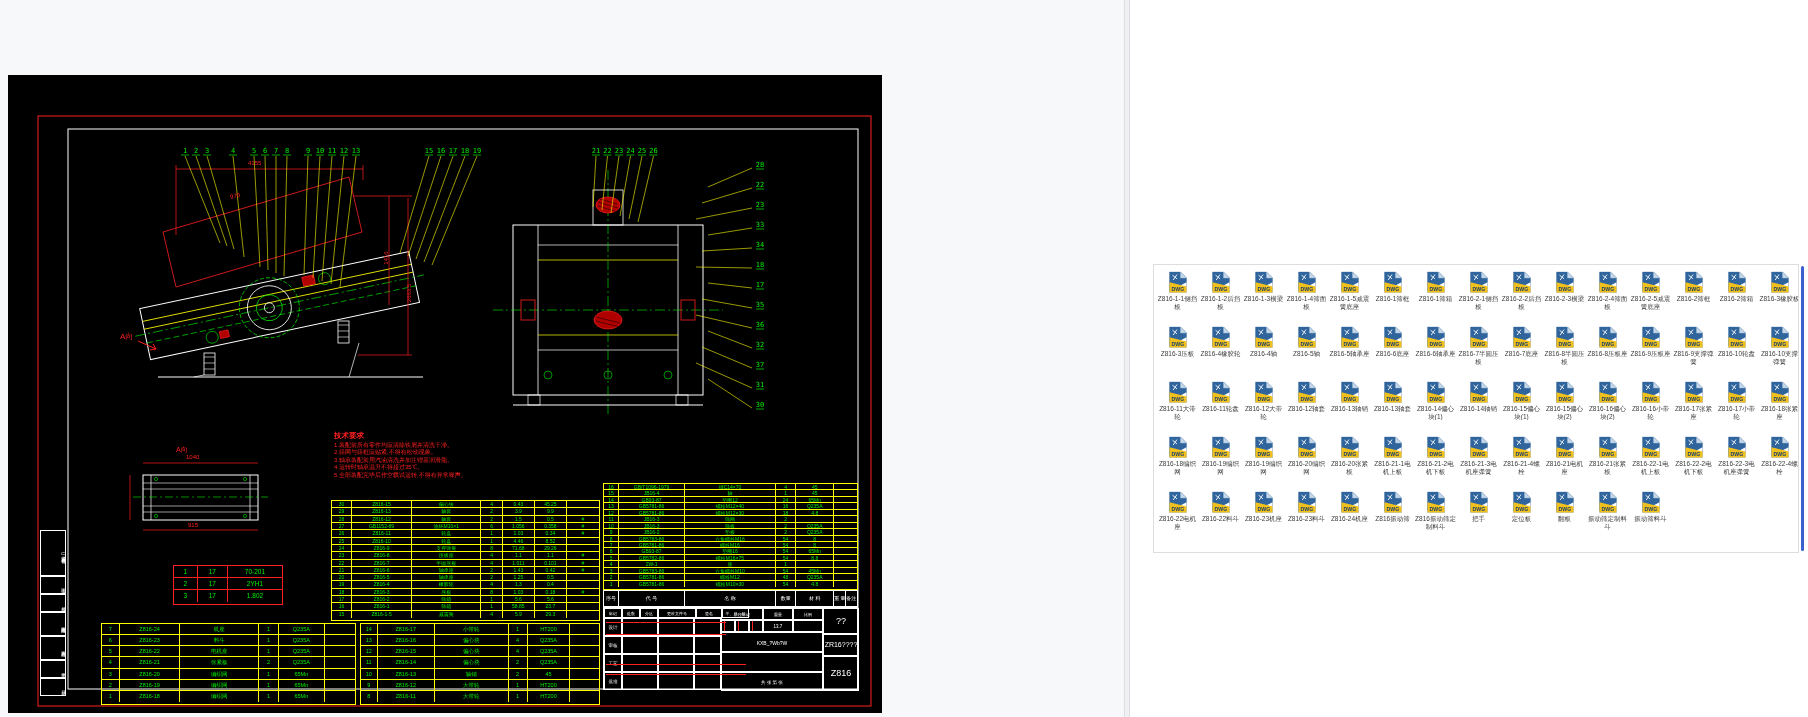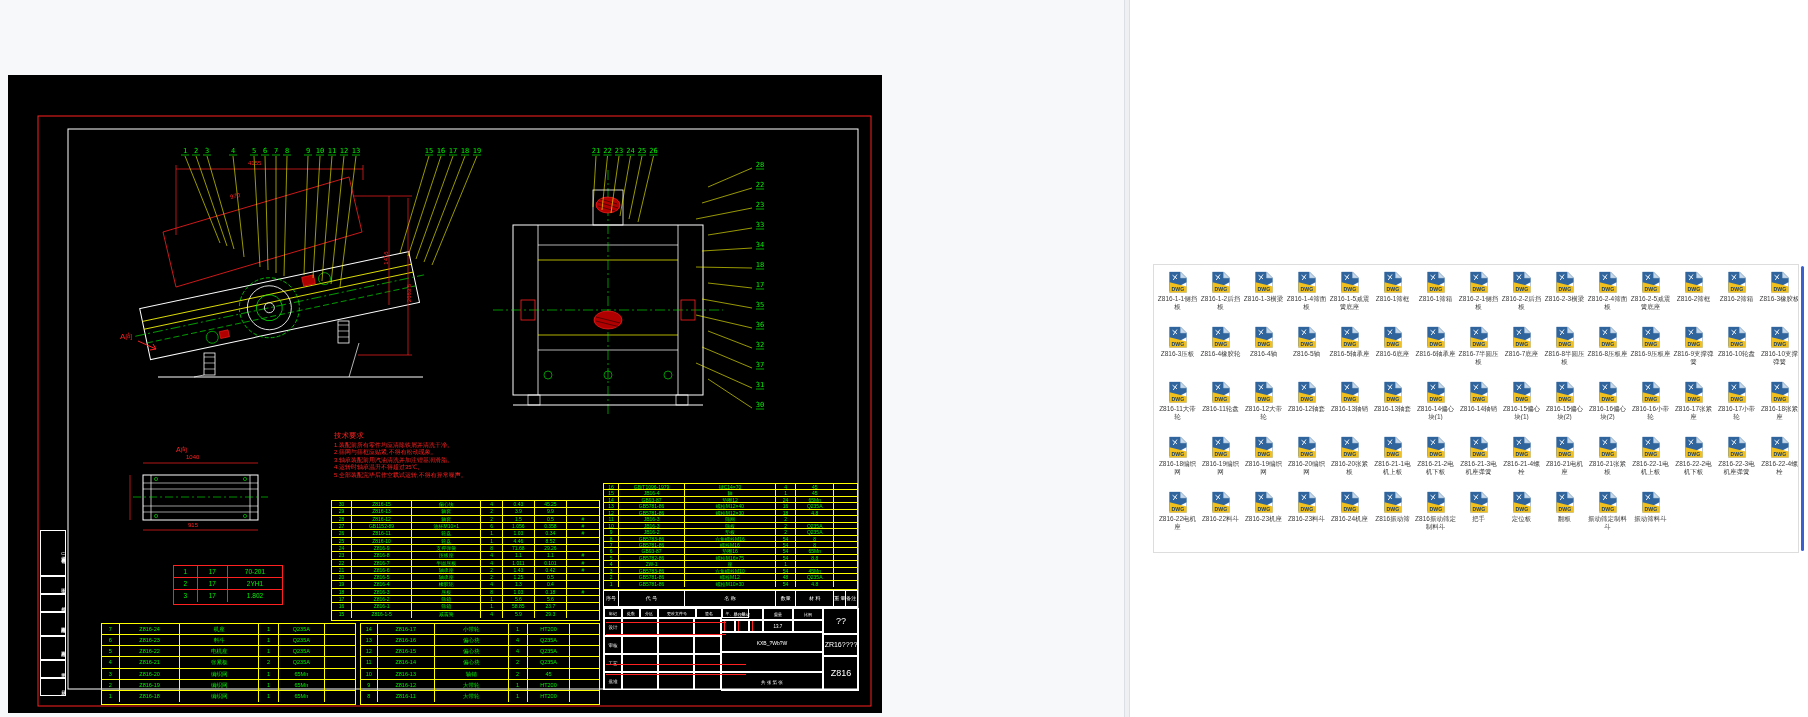--- a/index.html
+++ b/index.html
@@ -8,21 +8,21 @@
   .left-pane{position:absolute;left:0;top:0;width:1124px;height:717px;background:#f7f8f9;}
   .divider{position:absolute;left:1124px;top:0;width:6px;height:717px;background:#eef0f2;
            border-left:1px solid #dcdfe3;border-right:1px solid #dcdfe3;box-sizing:border-box;cursor:col-resize;}
   .right-pane{position:absolute;left:1130px;top:0;width:678px;height:717px;background:#ffffff;}
 
   
   .cad-canvas{position:absolute;left:8px;top:75px;width:874px;height:638px;background:#000;}
   .cad-canvas svg{position:absolute;left:0;top:0;}
   .ov{position:absolute;box-sizing:border-box;}
   .tech{color:#ff2020;font-size:6px;line-height:7.6px;white-space:nowrap;}
-  .tech .t-title{font-size:7.5px;font-weight:normal;margin-bottom:2px;}
+  .tech .t-title{font-size:7.5px;font-weight:bold;margin-bottom:2px;}
   .dimlbl{position:absolute;color:#ff2020;font-size:6px;white-space:nowrap;}
 
   .cad-table{border:1px solid #ffff00;}
   .cad-table .r{display:flex;border-bottom:1px solid #ffff00;box-sizing:border-box;}
   .cad-table .r:last-child{border-bottom:none;}
   .cad-table .c{border-right:1px solid #ffff00;box-sizing:border-box;color:#00f000;
       overflow:hidden;white-space:nowrap;text-align:center;}
   .cad-table .c:last-child{border-right:none;}
   .red-table{border:1px solid #ff2020;}
   .red-table .r{display:flex;border-bottom:1px solid #ff2020;box-sizing:border-box;}

